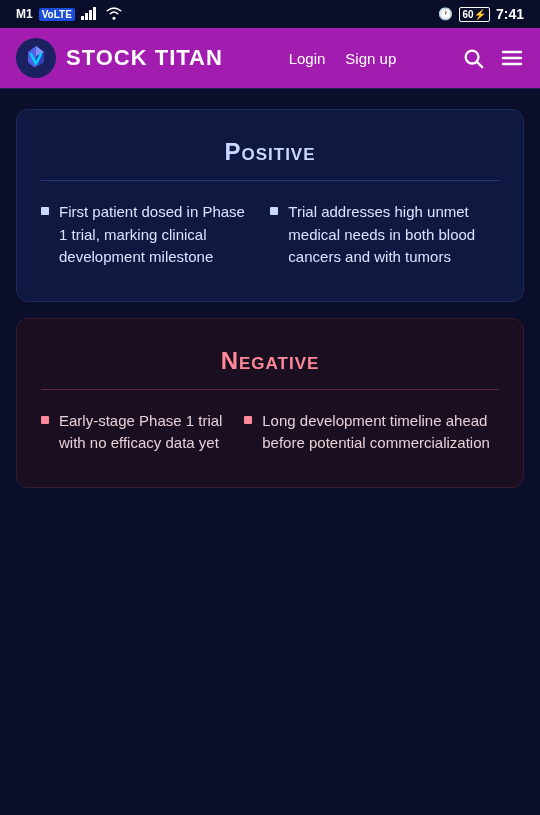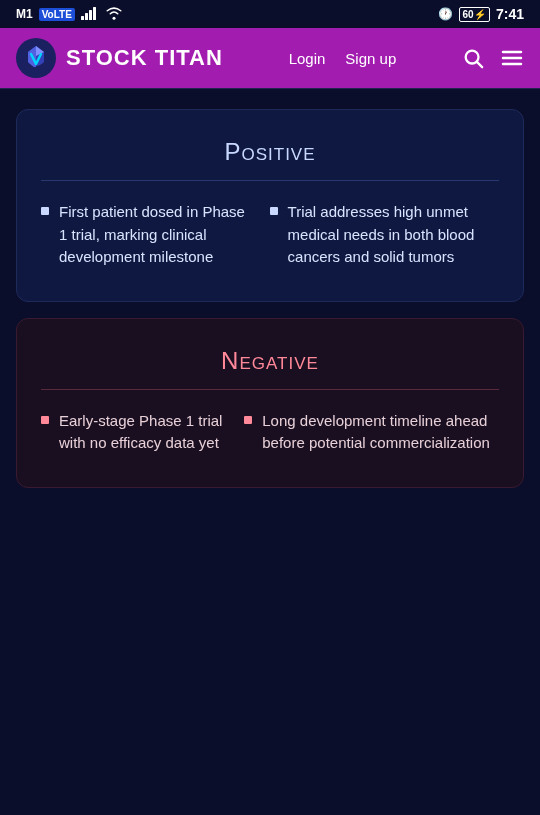--- a/index.html
+++ b/index.html
@@ -120,21 +120,21 @@
     }
 
     .card-negative {
       background-color: #1a0f20;
       border: 1px solid #3a1a30;
     }
 
     .card-title {
       text-align: center;
       font-size: 24px;
-      font-weight: 400;
+      font-weight: 700;
       letter-spacing: 1px;
       margin-bottom: 14px;
       font-variant: small-caps;
     }
 
     .card-positive .card-title {
       color: #c8d8ff;
     }
 
     .card-negative .card-title {
@@ -270,21 +270,21 @@
       <li class="bullet-item">
         <svg class="bullet-marker" viewBox="0 0 8 8">
             <rect width="8" height="8" rx="1"></rect>
           </svg>
         <span>First patient dosed in Phase 1 trial, marking clinical development milestone</span>
       </li>
       <li class="bullet-item">
         <svg class="bullet-marker" viewBox="0 0 8 8">
             <rect width="8" height="8" rx="1"></rect>
           </svg>
-        <span>Trial addresses high unmet medical needs in both blood cancers and solid tumors</span>
+        <span>Trial addresses high unmet medical needs in both blood cancers and with tumors</span>
       </li>
     </ul>
   </div>
 
   <div class="card card-negative">
     <div class="card-title">Negative</div>
     <div class="card-divider"></div>
     <ul class="bullet-list">
       <li class="bullet-item">
         <svg class="bullet-marker" viewBox="0 0 8 8">

